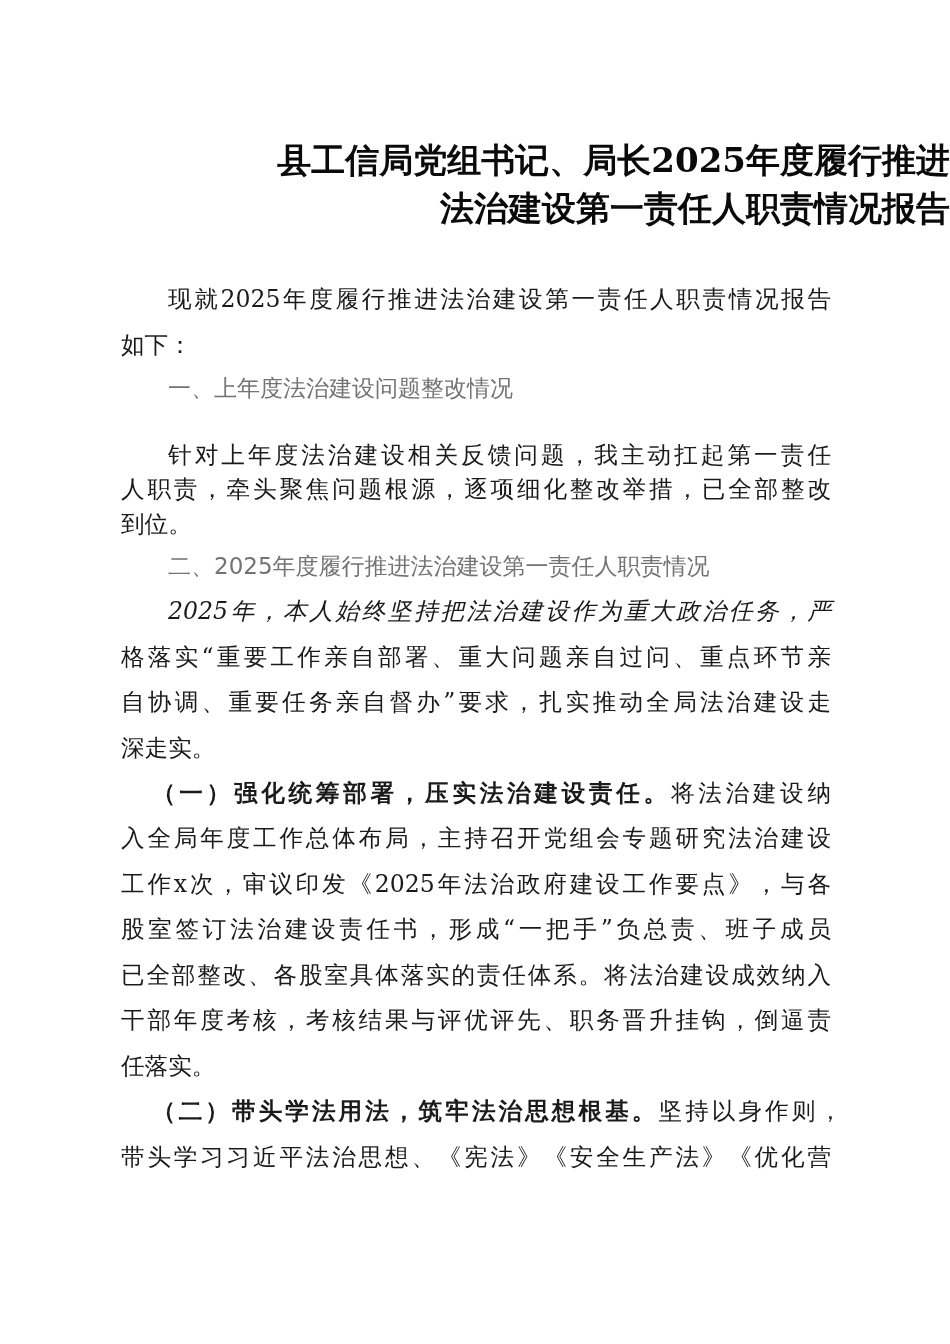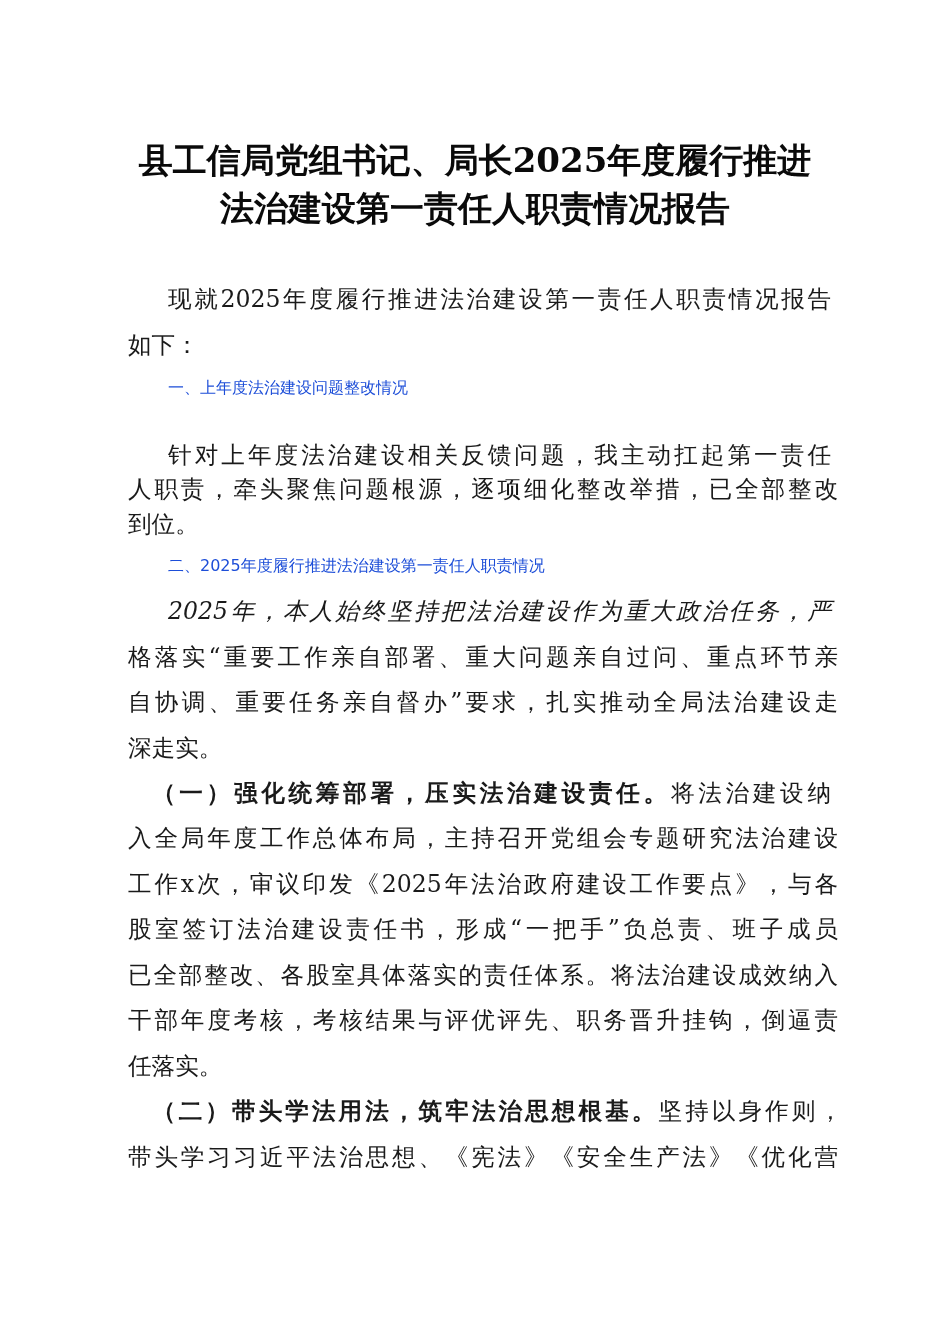--- a/index.html
+++ b/index.html
@@ -18,51 +18,51 @@
       position: absolute;
       left: 0; top: 0;
       width: 950px;
       height: 1344px;
       background: #ffffff;
     }
     .title-line {
       position: absolute;
       left: 0;
       width: 950px;
-      text-align: center;
+      text-align: right;
       font-family: "DejaVu Serif", "Liberation Serif", serif;
       font-weight: bold;
       font-size: 34px;
       line-height: 44px;
       letter-spacing: 0px;
       white-space: nowrap;
       color: #0a0a0a;
     }
     .line {
       position: absolute;
-      left: 128px;
+      left: 121px;
       width: 710px;
       font-family: "DejaVu Serif", "Liberation Serif", serif;
       font-size: 23.6px;
       line-height: 30px;
       white-space: nowrap;
       text-align: justify;
       text-align-last: justify;
       color: #1a1a1a;
     }
     .line.indent { left: 168px; width: 663px; }
     .line.last { text-align-last: left; }
     .heading {
       position: absolute;
       left: 168px;
       font-family: "DejaVu Sans", "Liberation Sans", sans-serif;
-      font-size: 16px;
+      font-size: 23px;
       line-height: 30px;
       white-space: nowrap;
-      color: #1d4ed8;
+      color: #737373;
     }
     .lead { font-weight: bold; }
   </style>
 </head>
 <body>
 
 <div class="page">
 
   <div class="title-line" style="top:138px;">县工信局党组书记、局长2025年度履行推进</div>
   <div class="title-line" style="top:186px;">法治建设第一责任人职责情况报告</div>

